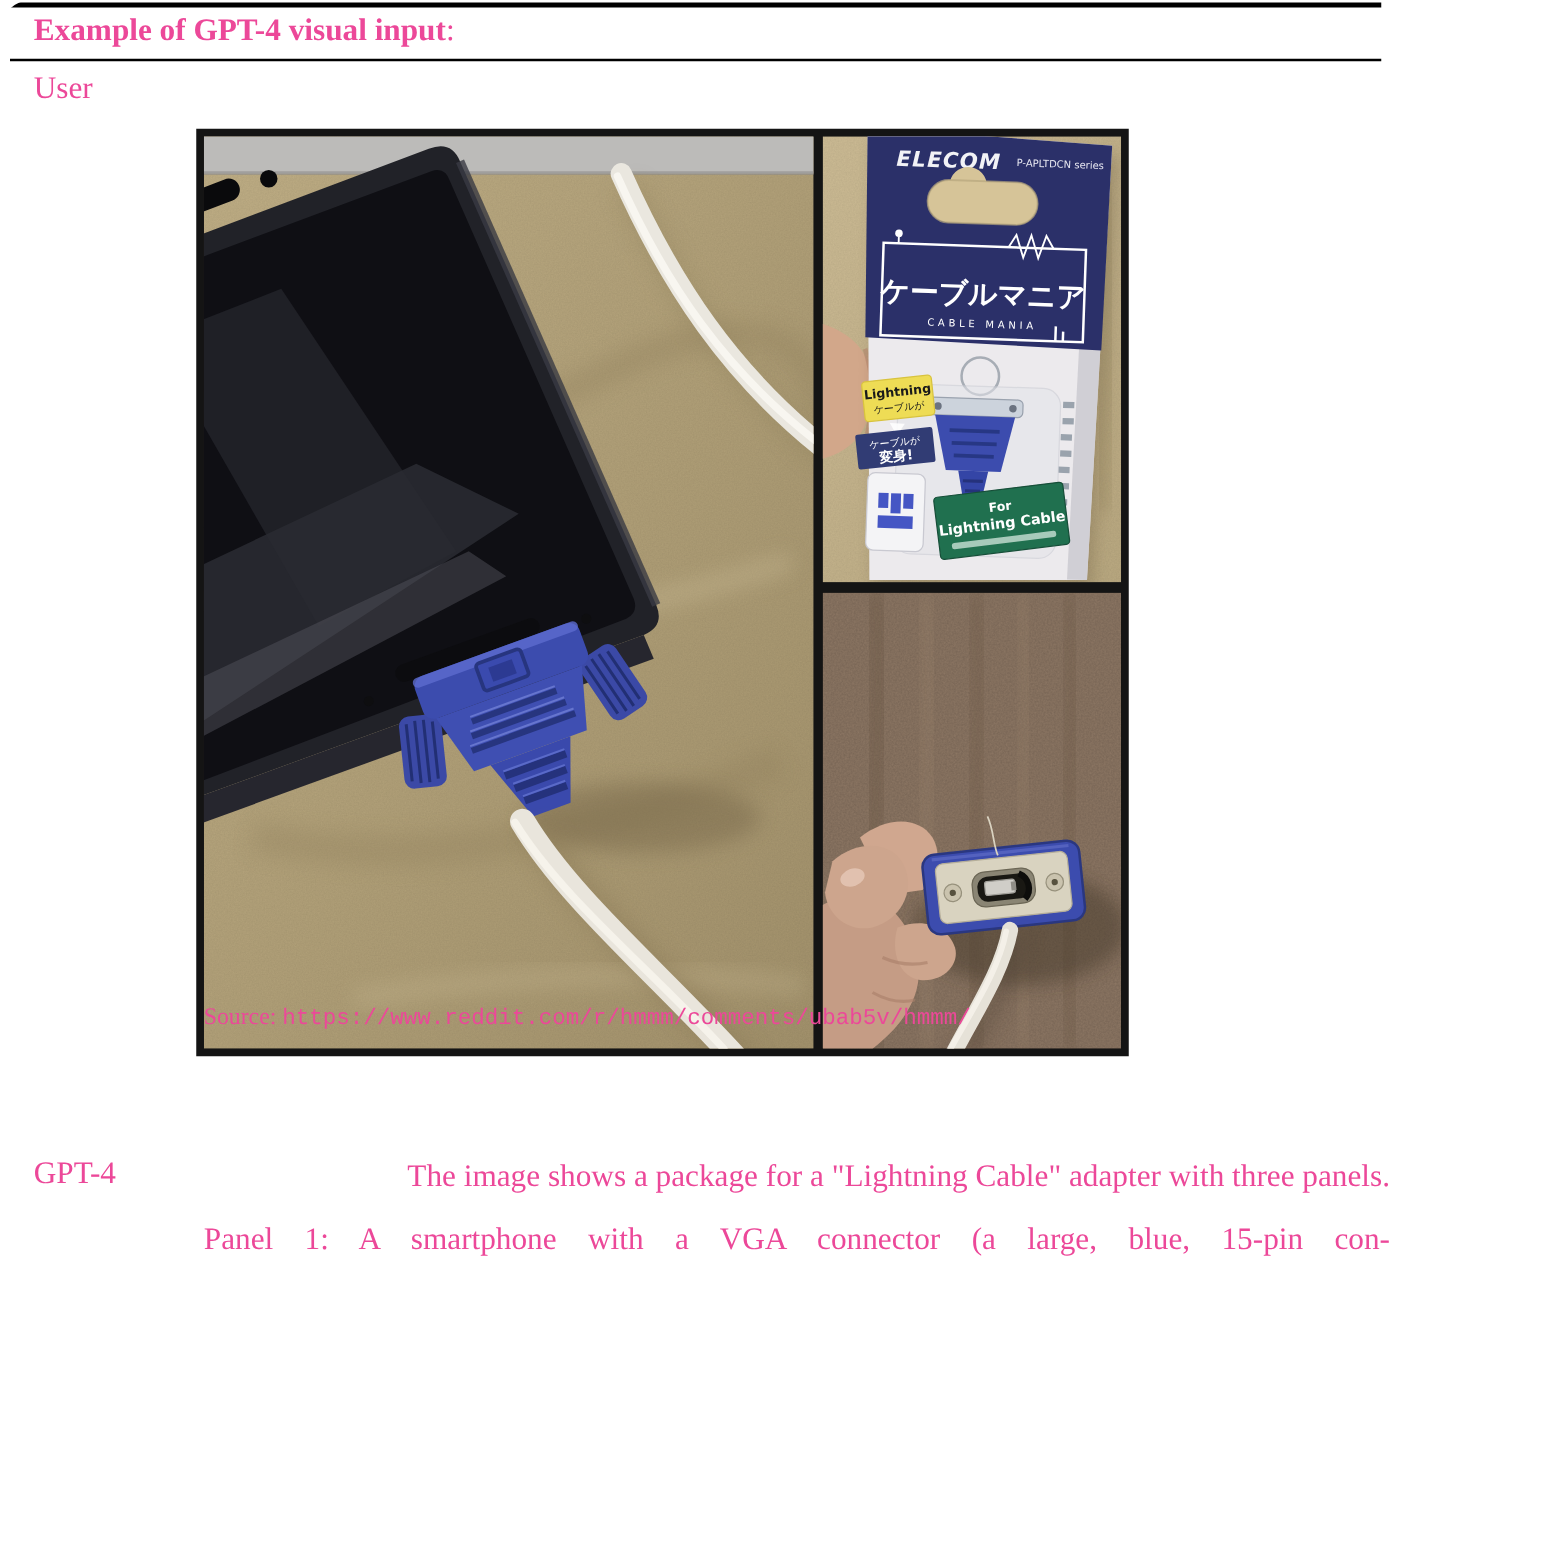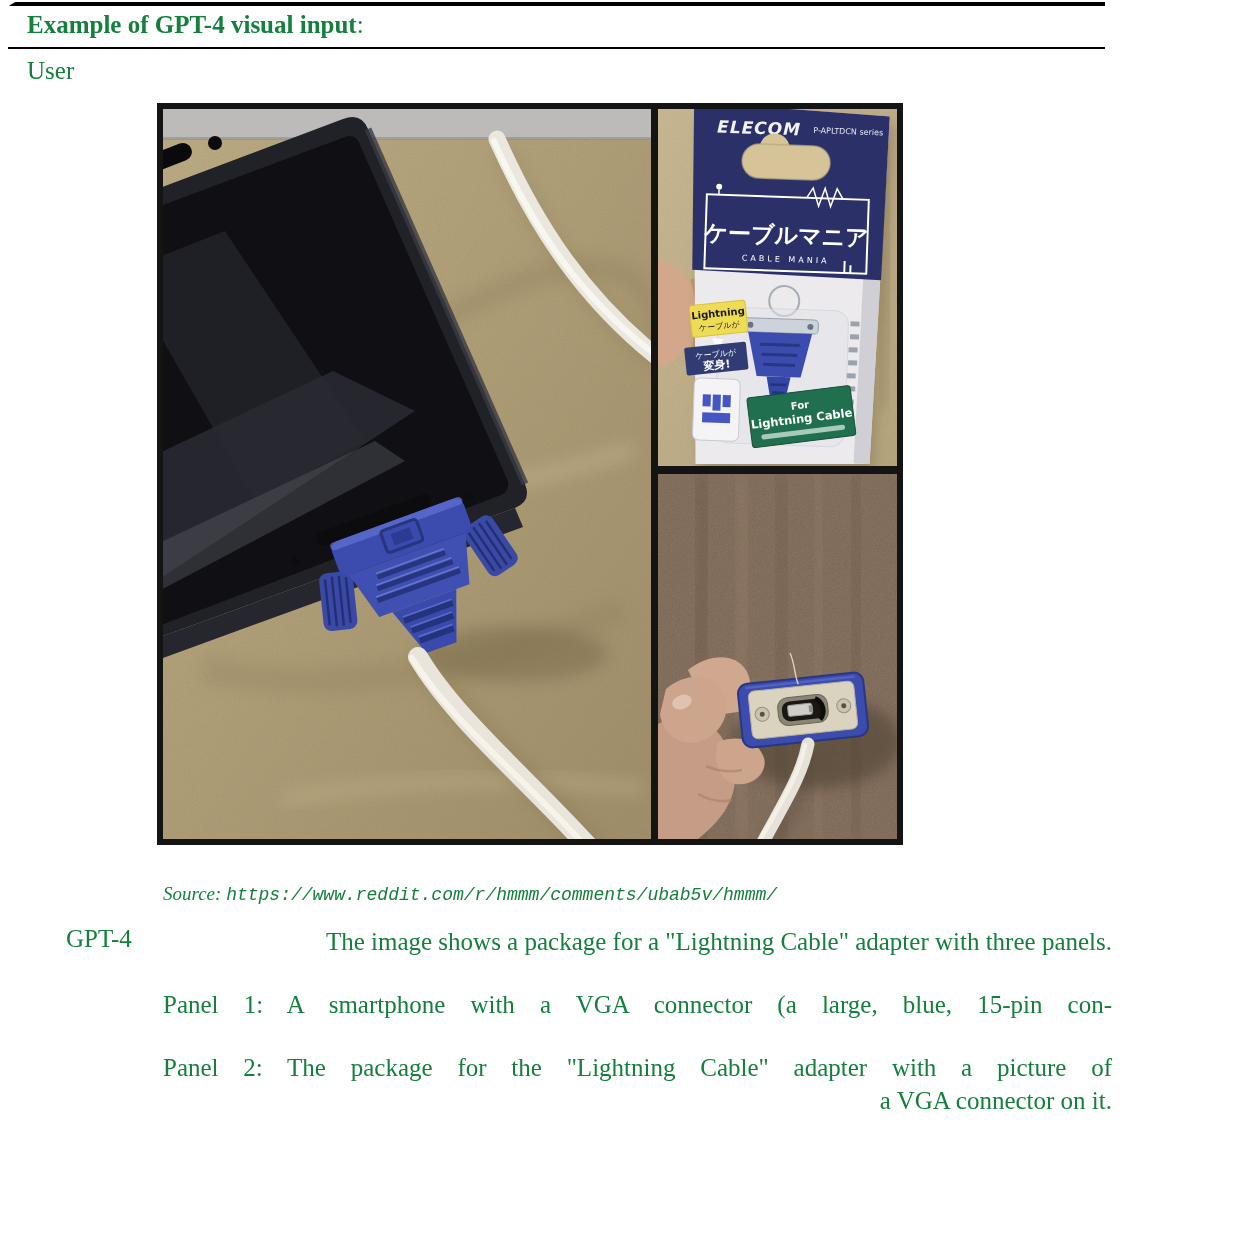--- a/index.html
+++ b/index.html
@@ -1,36 +1,36 @@
 <!DOCTYPE html>
 <html><head>
 <meta charset="utf-8">
 <style>
   html,body{margin:0;padding:0;background:#ffffff;}
   .page{position:relative;width:1236px;height:1250px;background:#ffffff;overflow:hidden;
-        font-family:"Liberation Serif", serif;color:#15803d;border-radius:25px;}
+        font-family:"Liberation Serif", serif;color:#ec4899;border-radius:25px;}
   .rule{position:absolute;background:#000;}
   .rule-top{left:8px;top:2px;width:1097px;height:4px;}
   .rule-mid{left:8px;top:47px;width:1097px;height:2px;}
   .title{position:absolute;left:27px;top:11px;font-size:25px;font-weight:bold;}
   .title .colon{font-weight:normal;}
   .row-label{position:absolute;left:27px;font-size:25px;}
   .user-label{top:57px;}
-  .gpt-label{top:925px;margin-left:39px;}
+  .gpt-label{top:925px;}
   .user-question{position:absolute;left:163px;top:57px;width:960px;font-size:25px;}
   .figure-frame{position:absolute;left:157px;top:103px;width:746px;height:742px;background:#141414;}
   .panel{position:absolute;overflow:hidden;}
   .panel-left{left:6px;top:6px;width:488px;height:730px;}
   .panel-tr{left:501px;top:6px;width:239px;height:357px;}
   .panel-br{left:501px;top:371px;width:239px;height:365px;}
   .panel svg{display:block;width:100%;height:100%;}
-  .source-line{position:absolute;left:163px;top:883px;font-size:19px;white-space:nowrap;font-style:italic;}
+  .source-line{position:absolute;left:163px;top:803px;font-size:19px;white-space:nowrap;}
   .source-line .url{font-family:"Liberation Mono", monospace;font-size:18px;}
   .response{position:absolute;left:163px;top:925px;width:949px;font-size:25px;line-height:33px;}
-  .response .para{margin-top:30px;}
+  .response .para{margin-top:17px;}
   .jline{text-align:justify;text-align-last:justify;}
   .nline{text-align:right;}
 </style>
 </head>
 <body>
 
 <div class="page">
 
   <div class="rule rule-top"></div>
   <div class="title">
@@ -273,20 +273,16 @@
   </div>
 
   <div class="row-label gpt-label">GPT-4</div>
 
   <div class="response">
     <div class="nline">The image shows a package for a "Lightning Cable" adapter with three panels.</div>
     <div class="para">
       <div class="jline">Panel 1:  A smartphone with a VGA connector (a large, blue, 15-pin con-</div>
     </div>
     <div class="para">
-      <div class="jline">Panel 2:  The package for the "Lightning Cable" adapter with a picture of</div>
-      <div class="nline">a VGA connector on it.</div>
-    </div>
-    <div class="para">
     </div>
   </div>
 
 </div>
 
 </body></html>

